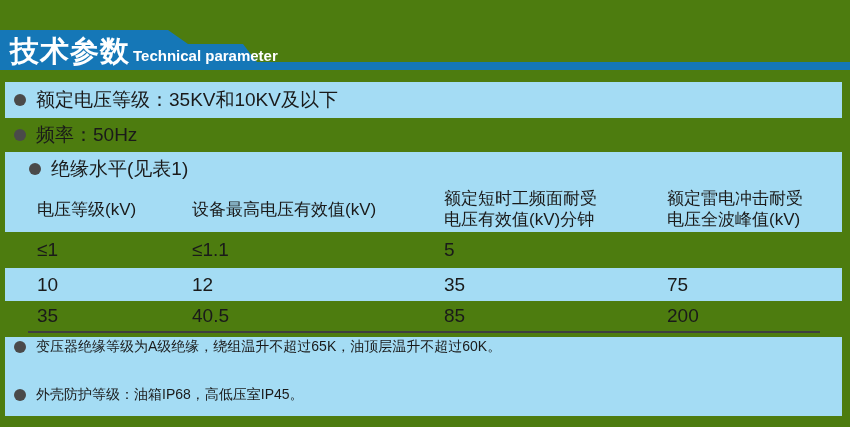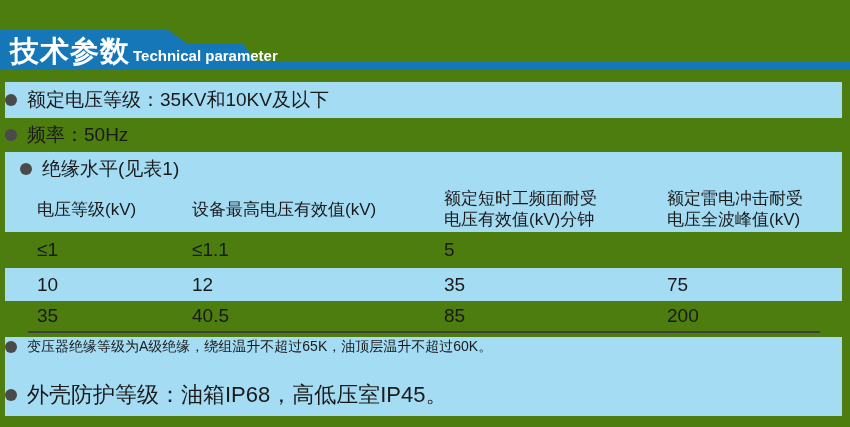--- a/index.html
+++ b/index.html
@@ -17,28 +17,28 @@
 
   
   .band{position:absolute;left:5px;width:837px;background:#a4dcf4;}
   .band-row-a{top:82px;height:36px;}
   .band-section-c{top:152px;height:80px;}
   .band-data-2{top:268px;height:33px;}
   .band-bottom{top:337px;height:79px;}
 
   
   .bullet-row{position:absolute;left:5px;width:837px;display:flex;align-items:center;
-    box-sizing:border-box;font-size:19px;}
+    padding-left:9px;box-sizing:border-box;font-size:19px;}
   .bullet-row .bullet{width:12px;height:12px;border-radius:50%;background:#4a4a4a;
     margin-right:10px;flex:0 0 auto;}
   .row-a{top:82px;height:36px;}
   .row-b{top:118px;height:34px;}
   .row-c{top:152px;height:34px;margin-left:15px;}
   .note-1{top:332px;height:30px;font-size:14px;}
-  .note-2{top:380px;height:30px;font-size:22px;}
+  .note-2{top:380px;height:30px;font-size:14px;}
 
   
   .tbl-grid{position:absolute;left:0;width:850px;display:grid;
     grid-template-columns:155px 252px 223px 1fr;padding-left:37px;box-sizing:border-box;}
   .tbl-head{top:186px;height:46px;font-size:17px;line-height:21px;}
   .tbl-head .cell{display:flex;align-items:center;white-space:pre-line;}
   .tbl-row{font-size:19px;}
   .tbl-row .cell{display:flex;align-items:center;}
   .tbl-row-1{top:232px;height:36px;}
   .tbl-row-2{top:268px;height:33px;}

